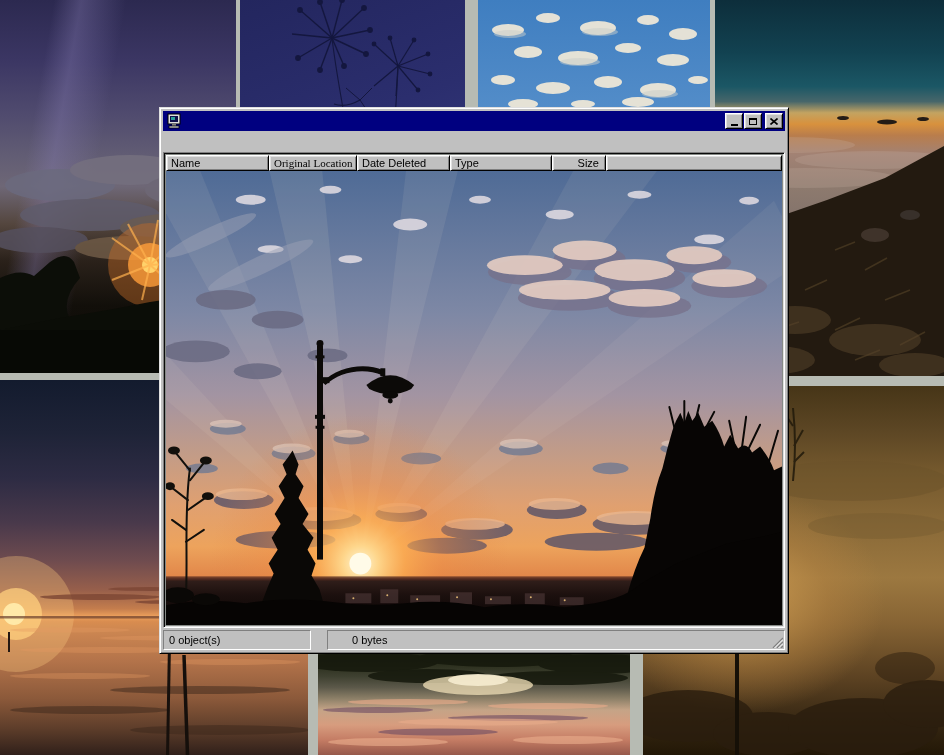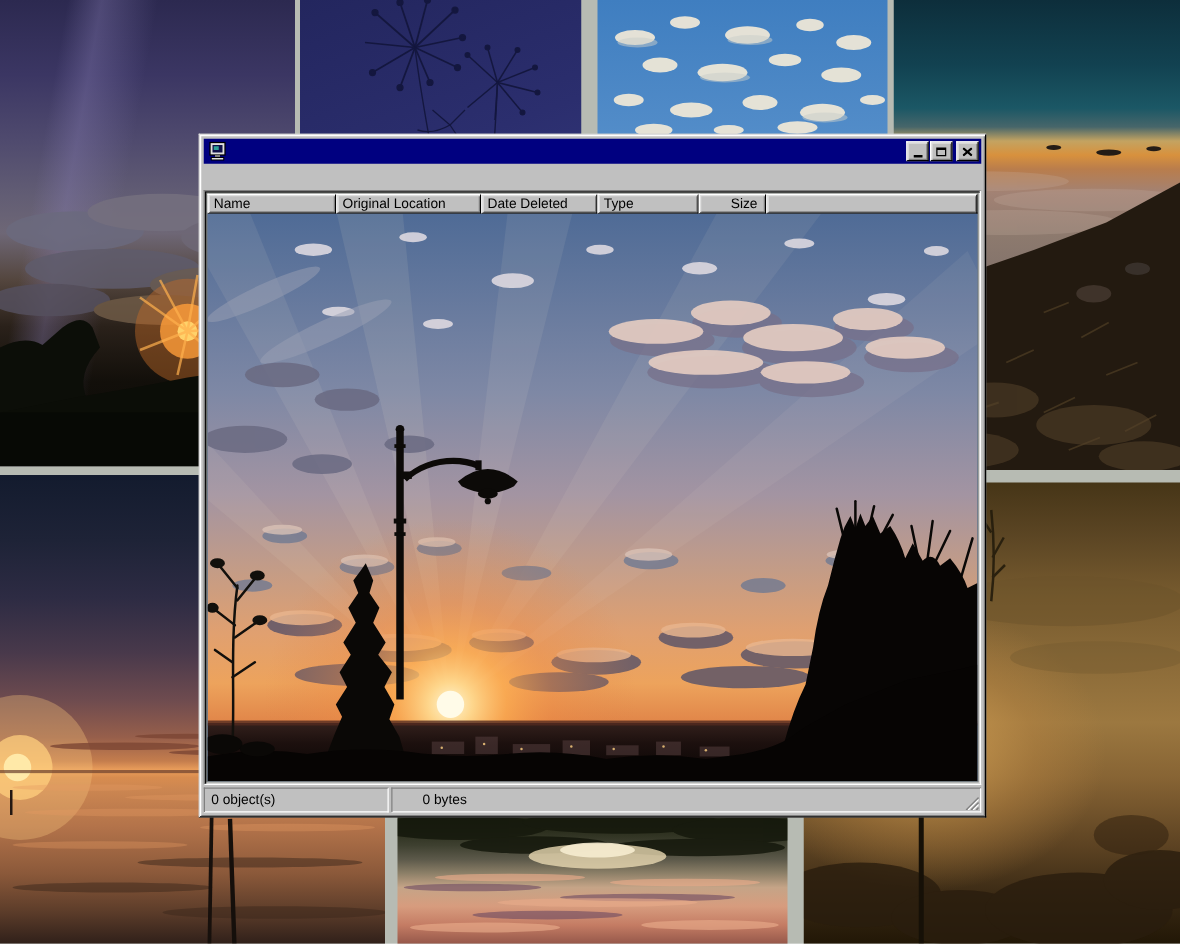--- a/index.html
+++ b/index.html
@@ -43,28 +43,28 @@
   .menu-item{display:inline-block;padding:2px 6px;}
   .menu-item::first-letter{text-decoration:underline;}
   .list-area{position:absolute;left:3px;right:3px;top:44px;bottom:25px;background:#868a86;
     border:1px solid;border-color:#808080 #fff #fff #808080;
     box-shadow:inset 1px 1px 0 #0a0a0a, inset -1px -1px 0 #dfdfdf;padding:2px;}
   .header-row{display:flex;height:16px;font-size:11px;color:#000;}
   .hcell{background:#c0c0c0;border:1px solid;border-color:#fff #000 #000 #fff;
     box-shadow:inset 1px 1px 0 #dfdfdf, inset -1px -1px 0 #808080;
     box-sizing:border-box;padding:1px 4px 0 4px;white-space:nowrap;overflow:hidden;}
   .hc-name{width:103px;}
-  .hc-loc{width:116px;}
+  .hc-loc{width:88px;font-family:Liberation Serif, serif;}
   .hc-date{width:93px;}
-  .hc-type{width:81px;}
+  .hc-type{width:102px;}
   .hc-size{width:54px;text-align:right;padding-right:6px;}
   .hc-fill{flex:1;}
   .client-photo{position:absolute;left:2px;right:2px;top:18px;bottom:2px;overflow:hidden;background:#50688f;}
   .client-photo svg{width:100%;height:100%;display:block;}
-  .statusbar{position:absolute;left:3px;right:3px;bottom:3px;height:20px;display:flex;gap:2px;font-size:11px;color:#000;}
+  .statusbar{position:absolute;left:3px;right:3px;bottom:3px;height:20px;display:flex;gap:16px;font-size:11px;color:#000;}
   .spanel{border:1px solid;border-color:#808080 #fff #fff #808080;box-sizing:border-box;
     display:flex;align-items:center;padding:0 5px;background:#c0c0c0;}
   .sp1{width:148px;}
   .sp2{flex:1;position:relative;padding-left:24px;}
   .grip{position:absolute;right:1px;bottom:1px;width:13px;height:13px;}
 </style>
 </head>
 <body>
 
 <div id="desktop" style="background: rgb(183, 187, 179);">

